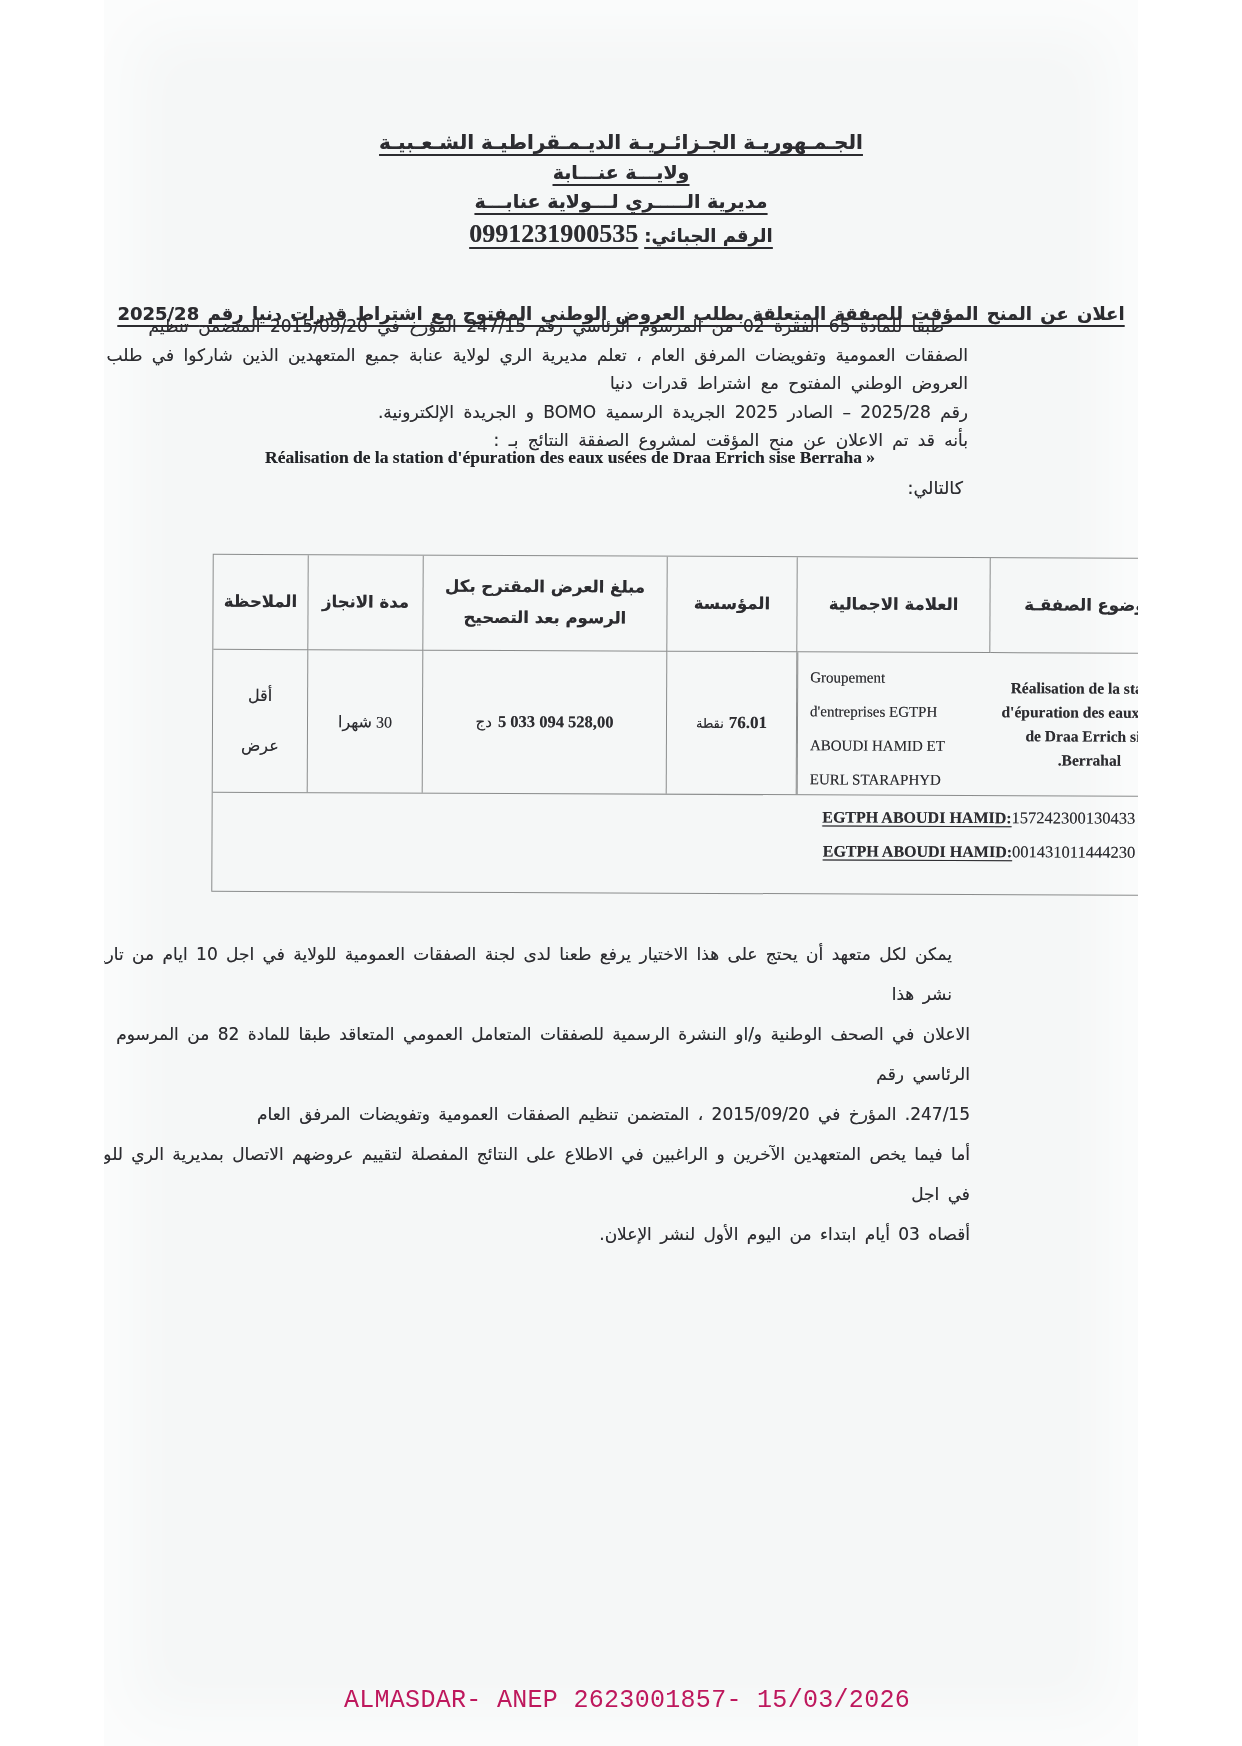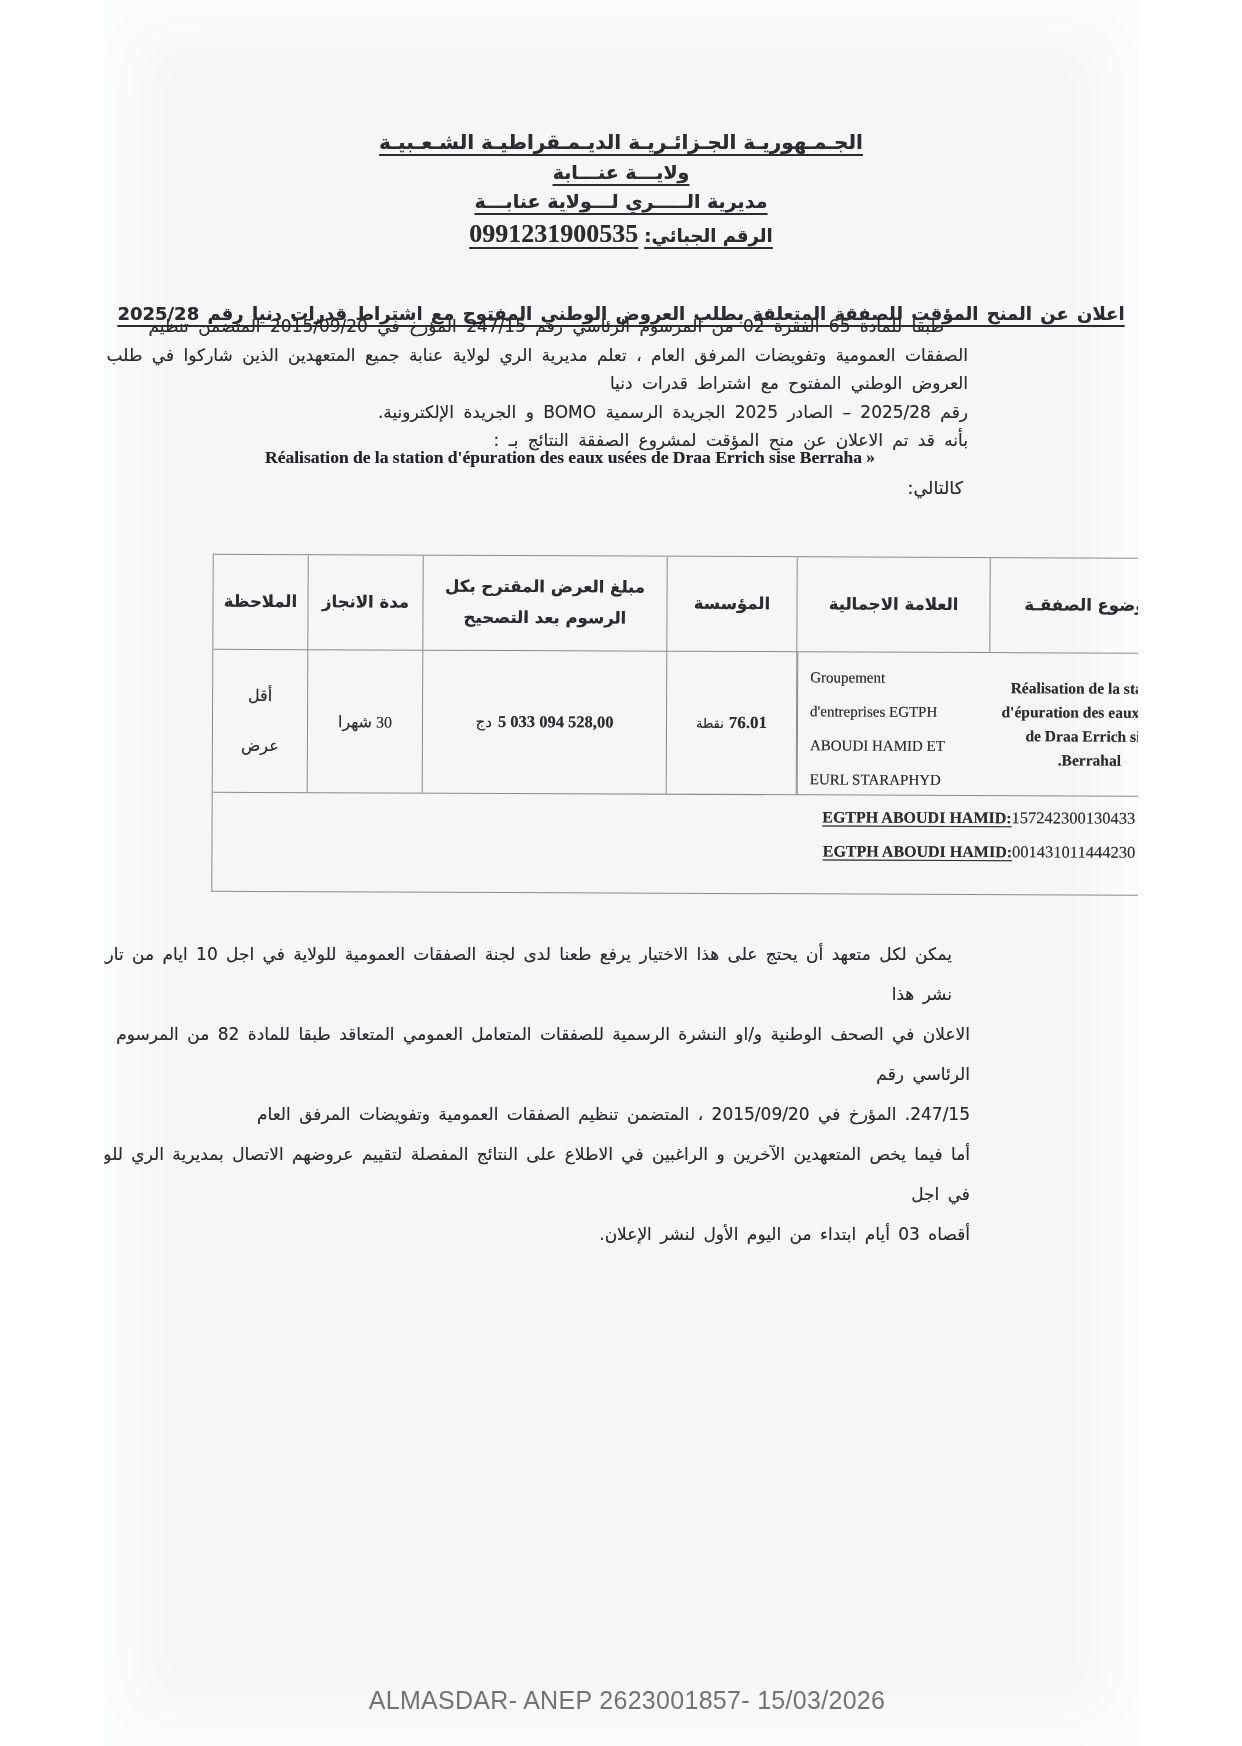--- a/index.html
+++ b/index.html
@@ -78,21 +78,21 @@
              text-decoration:underline;text-underline-offset:3px;}
   .tax-number{font-family:"Liberation Serif",serif;font-size:16.5px;padding-inline-start:8px;}
 
   
   .closing{position:absolute;top:934px;right:168px;width:915px;direction:rtl;text-align:right;
            font-size:17px;line-height:40px;word-spacing:3px;}
   .closing .ln.l1{padding-inline-start:18px;}
 
   
   .imprint{position:absolute;top:1686px;left:0;right:0;text-align:center;
-           font-family:Liberation Sans, sans-serif;font-size:25px;color:#737373;
+           font-family:Liberation Mono, monospace;font-size:25px;color:#be185d;
            letter-spacing:.3px;text-shadow:none;margin-left:12px;}
 </style>
 </head>
 <body>
 
 <div class="page">
 
   <div class="header-block">
     <span class="h-line h-country">الجـمـهوريـة الجـزائـريـة الديـمـقراطيـة الشـعـبيـة</span>
     <span class="h-line h-wilaya">ولايـــة عنـــابة</span>

